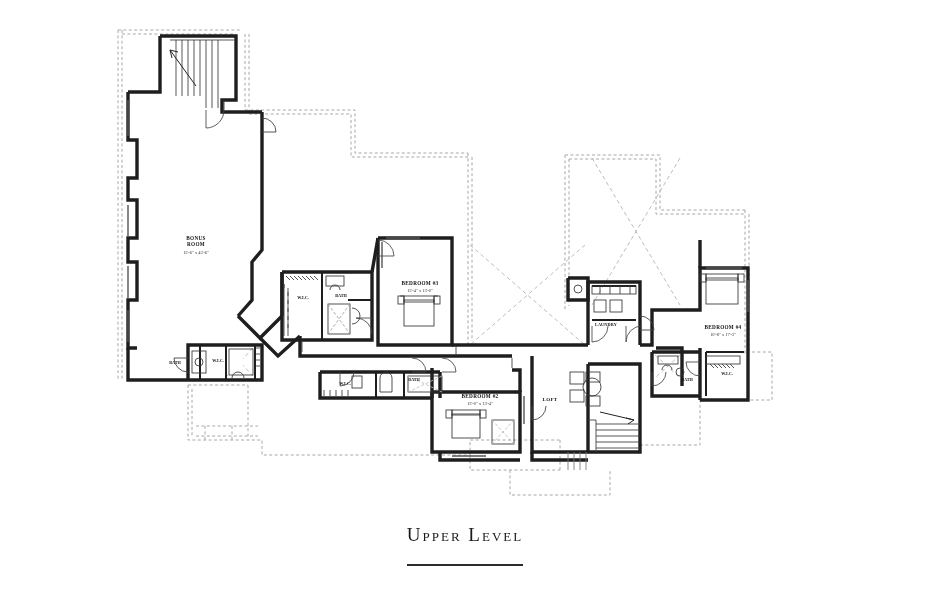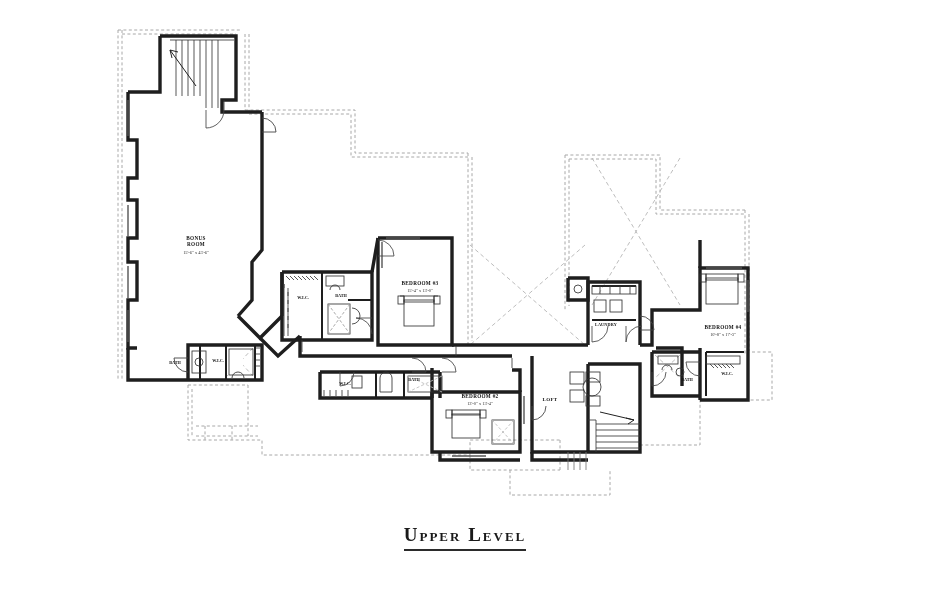--- a/index.html
+++ b/index.html
@@ -35,22 +35,22 @@
     width: 930px;
     text-align: center;
   }
   .plan-title {
     display: inline-block;
     font-family: "Liberation Serif", serif;
     font-size: 19px;
     letter-spacing: 2.0px;
     color: #1a1a1a;
     font-variant: small-caps;
-    font-weight: 700;
-    padding-bottom: 3px;
+    font-weight: 400;
+    padding-bottom: 18px;
     border-bottom: 2.5px solid #2b2b2b;
     line-height: 1.1;
   }
   
   .rm-name {
     font-family: "Liberation Serif", serif;
     font-weight: 700;
     fill: #111111;
   }
   .rm-dim {

